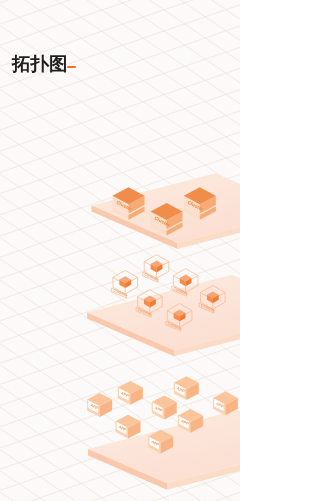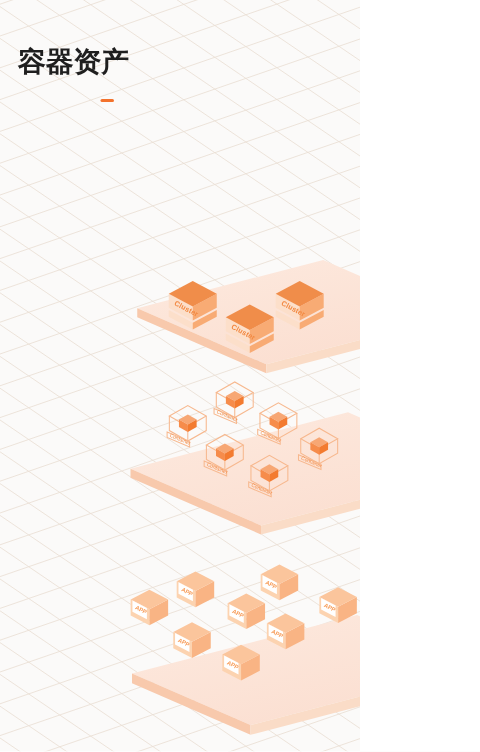--- a/index.html
+++ b/index.html
@@ -284,15 +284,15 @@
 <text class="appLbl" x="118.30" y="427.60" transform="rotate(27.47 118.30 427.60)">APP</text>
 </g>
 <g>
 <polygon points="148.20,436.30 160.70,442.80 160.70,453.60 148.20,447.10" fill="#fcd3b0"></polygon>
 <polygon points="160.70,442.80 173.20,436.30 173.20,447.10 160.70,453.60" fill="#f9b484"></polygon>
 <polygon points="148.20,436.30 160.70,429.80 173.20,436.30 160.70,442.80" fill="#fbc59c"></polygon>
 <polygon points="149.40,437.00 159.00,441.99 159.00,449.59 149.40,444.60" fill="#ffffff"></polygon>
 <text class="appLbl" x="151.00" y="442.60" transform="rotate(27.47 151.00 442.60)">APP</text>
 </g>
 </svg>
-<div class="ttl ttl1">容器资产</div>
+<div class="ttl ttl2">拓扑图</div>
 <div class="underline"></div>
 </div>
 
 </body></html>

